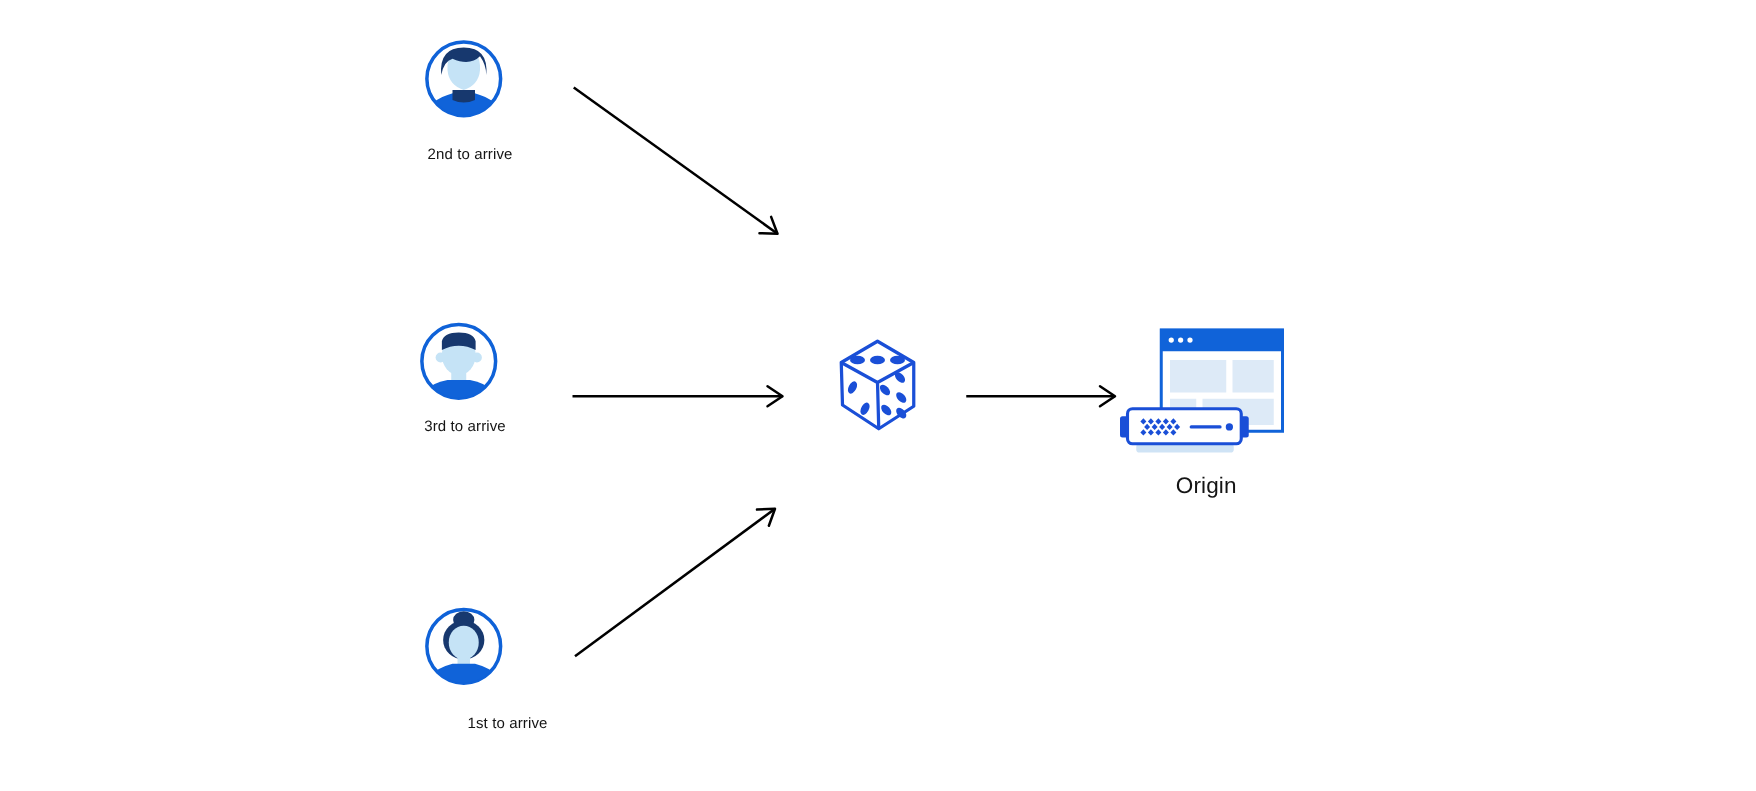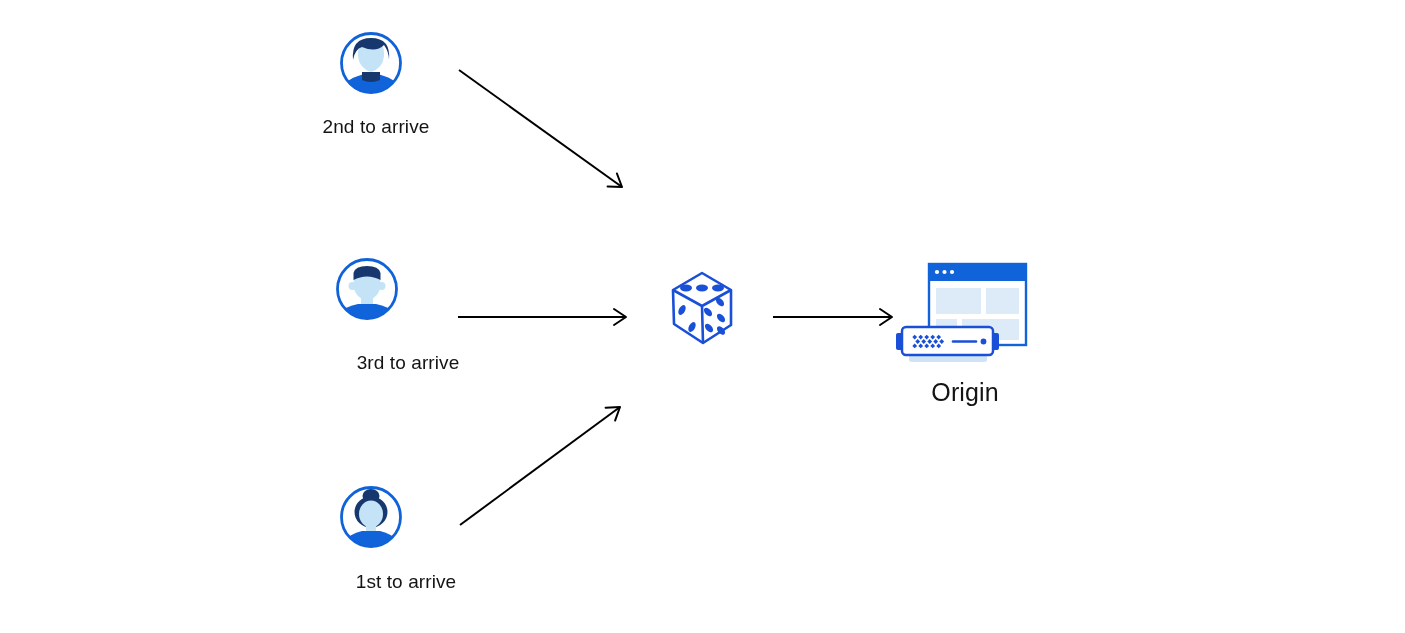--- a/index.html
+++ b/index.html
@@ -16,24 +16,24 @@
     left: 0; top: 0;
     width: 1405px; height: 633px;
     pointer-events: none;
   }
   .node { position: absolute; }
   .node-label {
     position: absolute;
     transform: translateX(-50%);
     white-space: nowrap;
     color: #141414;
-    font-size: 19px;
+    font-size: 12px;
     letter-spacing: 0.1px;
   }
-  .origin-label { font-size: 25px; }
+  .origin-label { font-size: 18px; }
 </style>
 </head>
 <body>
 
 <div class="canvas">
 
   <svg class="arrow-layer" viewBox="0 0 1405 633" xmlns="http://www.w3.org/2000/svg">
     <defs>
       <marker id="ah" markerWidth="8" markerHeight="10" refX="7" refY="5" orient="auto">
         <path d="M1 1 L7 5 L1 9" fill="none" stroke="#000000" stroke-width="1" stroke-linecap="round" stroke-linejoin="round"></path>
@@ -74,21 +74,21 @@
       <g clip-path="url(#clipB)">
         <rect x="27" y="34" width="12" height="15" fill="#c5e3f6"></rect>
         <path d="M4 66 V58 Q12 50 24 48 H42 Q54 50 62 58 V66 Z" fill="#1063d9"></path>
         <circle cx="18.5" cy="30" r="4" fill="#c5e3f6"></circle>
         <circle cx="47.5" cy="30" r="4" fill="#c5e3f6"></circle>
         <ellipse cx="33" cy="28" rx="13.5" ry="16" fill="#c5e3f6"></ellipse>
         <path d="M19.5 24 V17 Q21 10 33 10 Q45 10 46.5 17 V24 Q40 20.5 33 20.5 Q26 20.5 19.5 24 Z" fill="#17386e"></path>
       </g>
     </svg>
   </div>
-  <div class="node-label" style="left:372px; top:352px;margin-left:36px;">3rd to arrive</div>
+  <div class="node-label" style="left:372px; top:334px;">3rd to arrive</div>
 
   <div class="node" style="left:338px; top:484px;">
     <svg width="66" height="66" viewBox="0 0 66 66" xmlns="http://www.w3.org/2000/svg">
       <defs>
           <clipPath id="clipC">
             <circle cx="33" cy="33" r="29"></circle>
           </clipPath>
         </defs>
       <circle cx="33" cy="33" r="29.5" fill="#ffffff" stroke="#0f62d8" stroke-width="2.8"></circle>
       <g clip-path="url(#clipC)">

